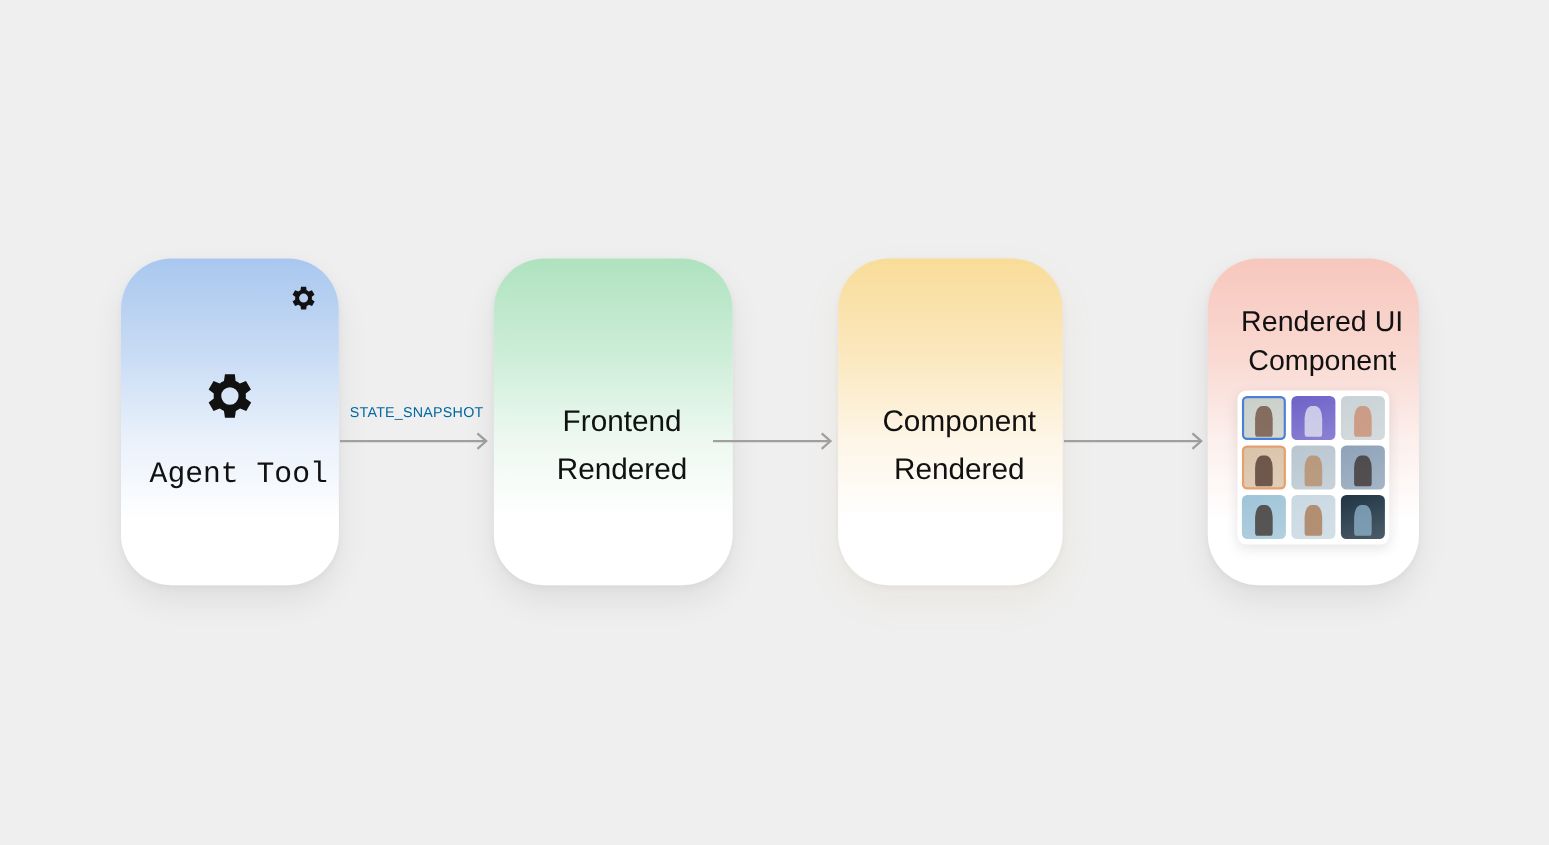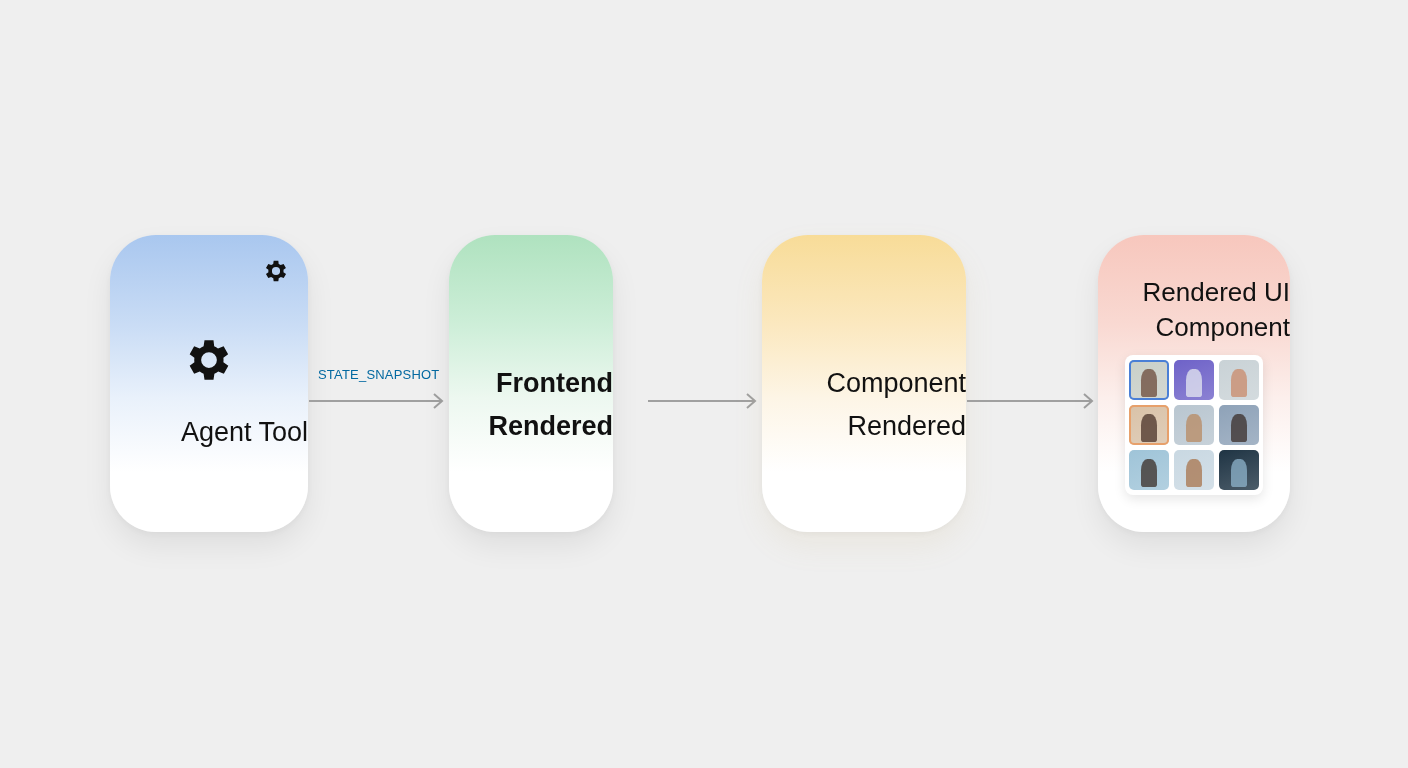--- a/index.html
+++ b/index.html
@@ -10,27 +10,27 @@
     position: relative;
   }
   .card {
     position: absolute;
     border-radius: 46px;
     box-shadow: 0 14px 30px rgba(0,0,0,0.07), 0 2px 6px rgba(0,0,0,0.04);
     overflow: hidden;
   }
   .card-label {
     position: absolute; left: 16px; right: 0;
-    text-align: right; color: #111;
+    text-align: center; color: #111;
     font-size: 27px; line-height: 43px;
   }
   #card-agent { left: 110px; top: 235px; width: 198px; height: 297px;
     background: linear-gradient(180deg, #a9c7ef 0%, #c9dcf5 30%, #e9f1fb 55%, #ffffff 80%); }
-  #card-frontend { left: 449px; top: 235px; width: 164px; height: 297px;
-    background: linear-gradient(180deg, #afe2bf 0%, #cdeed8 30%, #edf8f0 55%, #ffffff 80%); font-weight: bold; }
+  #card-frontend { left: 449px; top: 235px; width: 217px; height: 297px;
+    background: linear-gradient(180deg, #afe2bf 0%, #cdeed8 30%, #edf8f0 55%, #ffffff 80%); }
   #card-registry { left: 762px; top: 235px; width: 204px; height: 297px;
     background: linear-gradient(180deg, #f8dc98 0%, #fbe8bf 30%, #fdf5e6 55%, #ffffff 80%);
     box-shadow: 0 14px 30px rgba(200,170,100,0.10), 0 2px 6px rgba(0,0,0,0.04); }
   #card-rendered { left: 1098px; top: 235px; width: 192px; height: 297px;
     background: linear-gradient(180deg, #f7c7bd 0%, #f9d9d2 30%, #fcefec 55%, #ffffff 80%); }
 
   .gear-small { position: absolute; left: 152px; top: 22px; width: 28px; height: 28px; }
   .gear-big { position: absolute; left: 72px; top: 98px; width: 54px; height: 54px; }
 
   .arrow { position: absolute; height: 20px; }
@@ -59,21 +59,21 @@
 </head>
 <body>
 
 <div class="card" id="card-agent">
   <svg class="gear-small" viewBox="0 0 24 24">
     <path fill="#111" d="M19.4 13a7.5 7.5 0 0 0 0-2l2.1-1.6-2-3.5-2.5 1a7.6 7.6 0 0 0-1.7-1L15 3.2h-4l-.4 2.7a7.6 7.6 0 0 0-1.7 1l-2.5-1-2 3.5L6.5 11a7.5 7.5 0 0 0 0 2l-2.1 1.6 2 3.5 2.5-1a7.6 7.6 0 0 0 1.7 1l.4 2.7h4l.4-2.7a7.6 7.6 0 0 0 1.7-1l2.5 1 2-3.5zM13 15.5A3.5 3.5 0 1 1 13 8.5a3.5 3.5 0 0 1 0 7z" transform="translate(-1 0)"></path>
   </svg>
   <svg class="gear-big" viewBox="0 0 24 24">
     <path fill="#111" d="M19.4 13a7.5 7.5 0 0 0 0-2l2.1-1.6-2-3.5-2.5 1a7.6 7.6 0 0 0-1.7-1L15 3.2h-4l-.4 2.7a7.6 7.6 0 0 0-1.7 1l-2.5-1-2 3.5L6.5 11a7.5 7.5 0 0 0 0 2l-2.1 1.6 2 3.5 2.5-1a7.6 7.6 0 0 0 1.7 1l.4 2.7h4l.4-2.7a7.6 7.6 0 0 0 1.7-1l2.5 1 2-3.5zM13 15.5A3.5 3.5 0 1 1 13 8.5a3.5 3.5 0 0 1 0 7z" transform="translate(-1 0)"></path>
   </svg>
-  <div class="card-label" style="top:176px;">
+  <div class="card-label" style="top:176px;font-family:Liberation Mono, monospace;">
     <div>Agent Tool</div>
   </div>
 </div>
 
 <div class="arrow-caption">STATE_SNAPSHOT</div>
 <div class="arrow" style="left:309px; top:391px; width:136px;">
   <svg width="136" height="20" viewBox="0 0 136 20">
     <line x1="0" y1="10" x2="133" y2="10" stroke="#a0a0a0" stroke-width="2"></line>
     <polyline points="125,3 133,10 125,17" fill="none" stroke="#a0a0a0" stroke-width="2"></polyline>
   </svg>

